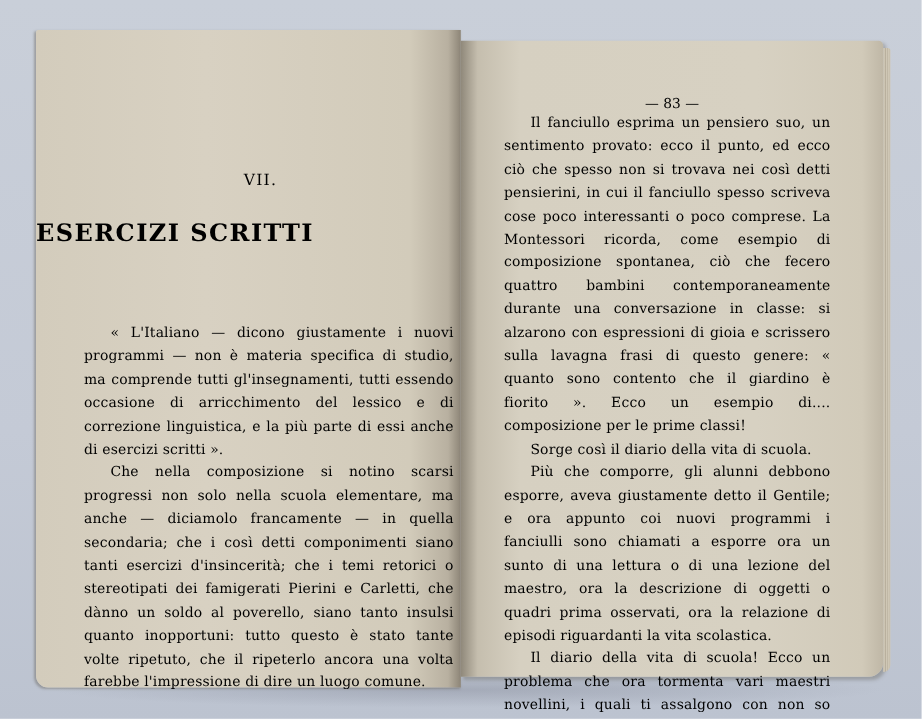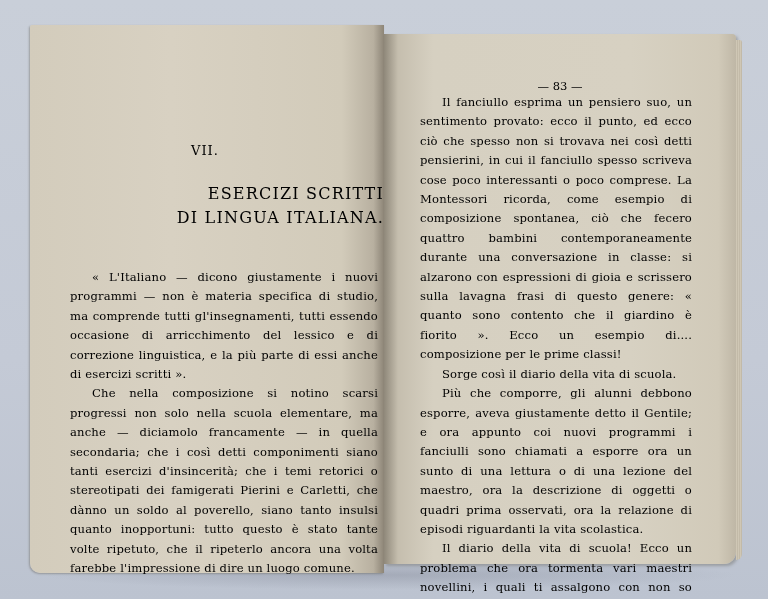--- a/index.html
+++ b/index.html
@@ -40,46 +40,45 @@
     font-size:11.6px;
     line-height:19.4px;
     text-align:justify;
     letter-spacing:0.15px;
   }
   .text p { margin:0; }
   .text p.indent { text-indent:22px; }
   .left-text { left:70px; top:268px; width:308px; }
   .right-text { left:420px; top:93px; width:272px; }
   .chapter-num {
-    position:absolute; left:28px; width:354px; top:143px;
+    position:absolute; left:40px; width:354px; top:143px;
     text-align:center; font-size:13px; letter-spacing:1px;
   }
   .chapter-title {
     position:absolute; left:30px; width:354px; top:182px;
-    text-align:right; font-size:16px; line-height:24px; letter-spacing:1.2px;
+    text-align:left; font-size:20px; line-height:24px; letter-spacing:1.2px;font-weight:bold;
   }
   .page-num {
     position:absolute; left:384px; width:352px; top:79px;
     text-align:center; font-size:11.5px;
   }
 </style>
 </head>
 <body>
 
 <div class="shadow"></div>
 
 <div class="page page-left"></div>
 <div class="page page-right">
   <div class="page-edges"></div>
 </div>
 
 <div class="chapter-num">VII.</div>
 <div class="chapter-title">
   <div>ESERCIZI SCRITTI</div>
-  <div>DI LINGUA ITALIANA.</div>
 </div>
 
 <div class="text left-text">
   <p class="indent">« L'Italiano — dicono giustamente i nuovi programmi — non è materia specifica di studio, ma comprende tutti gl'insegnamenti, tutti essendo occasione di arricchimento del lessico e di correzione linguistica, e la più parte di essi anche di esercizi scritti ».</p>
   <p class="indent">Che nella composizione si notino scarsi progressi non solo nella scuola elementare, ma anche — diciamolo francamente — in quella secondaria; che i così detti componimenti siano tanti esercizi d'insincerità; che i temi retorici o stereotipati dei famigerati Pierini e Carletti, che dànno un soldo al poverello, siano tanto insulsi quanto inopportuni: tutto questo è stato tante volte ripetuto, che il ripeterlo ancora una volta farebbe l'impressione di dire un luogo comune.</p>
 
 </div>
 
 <div class="page-num">— 83 —</div>
 

